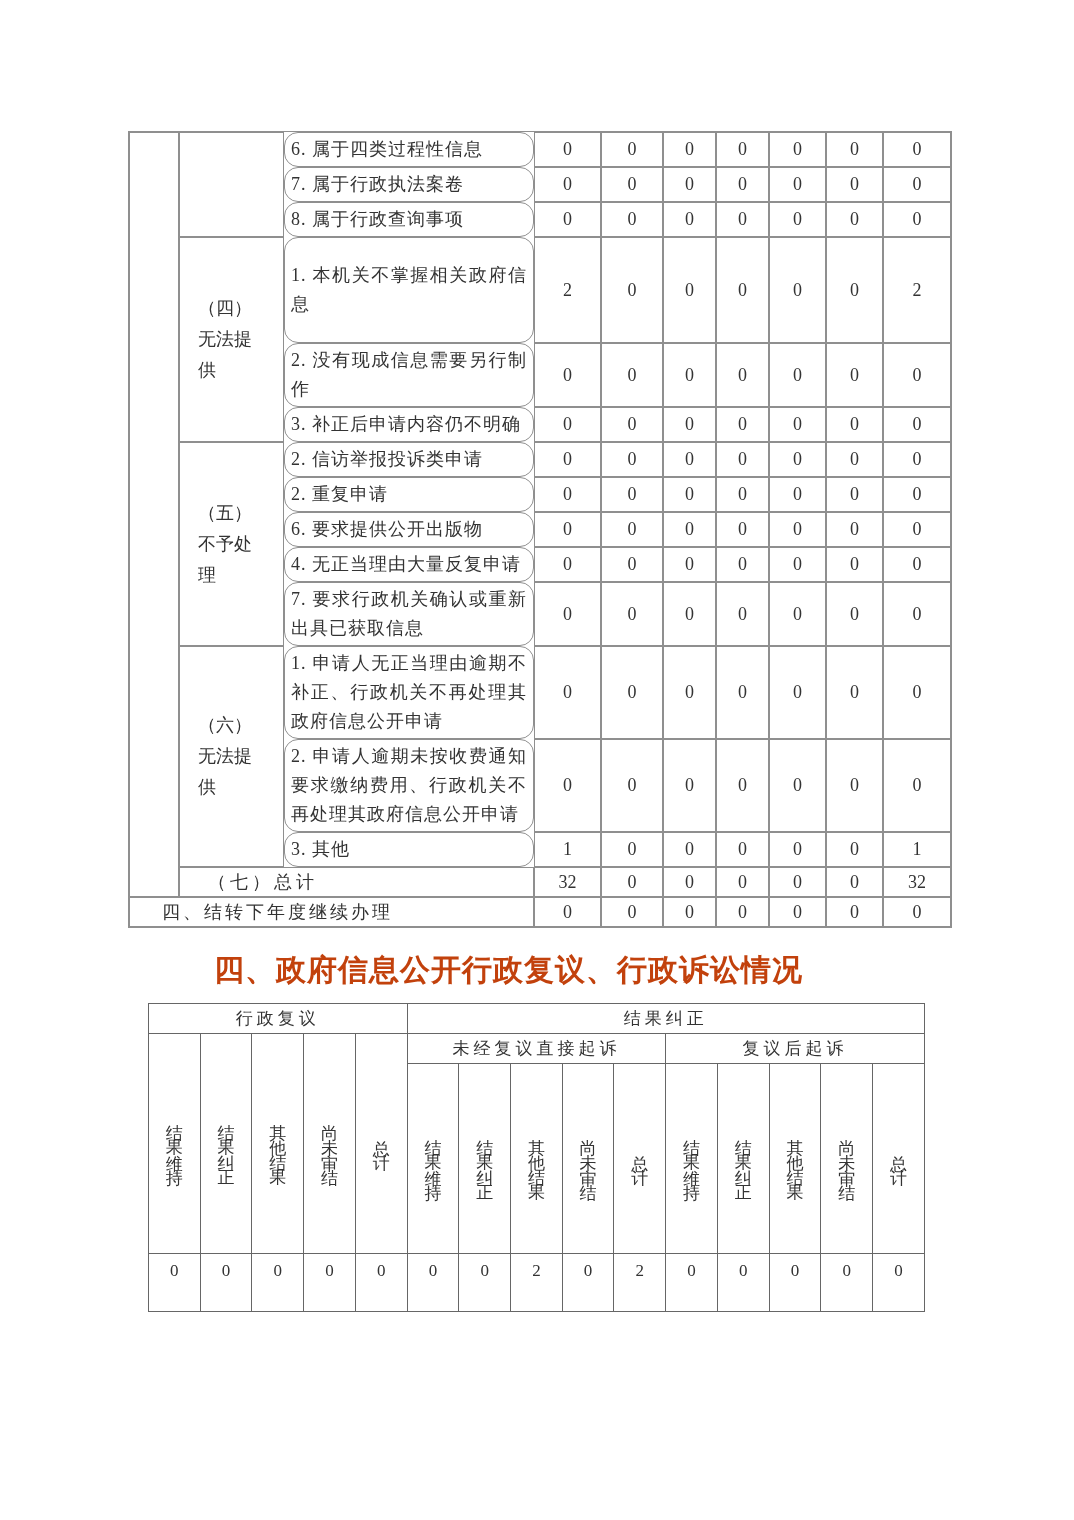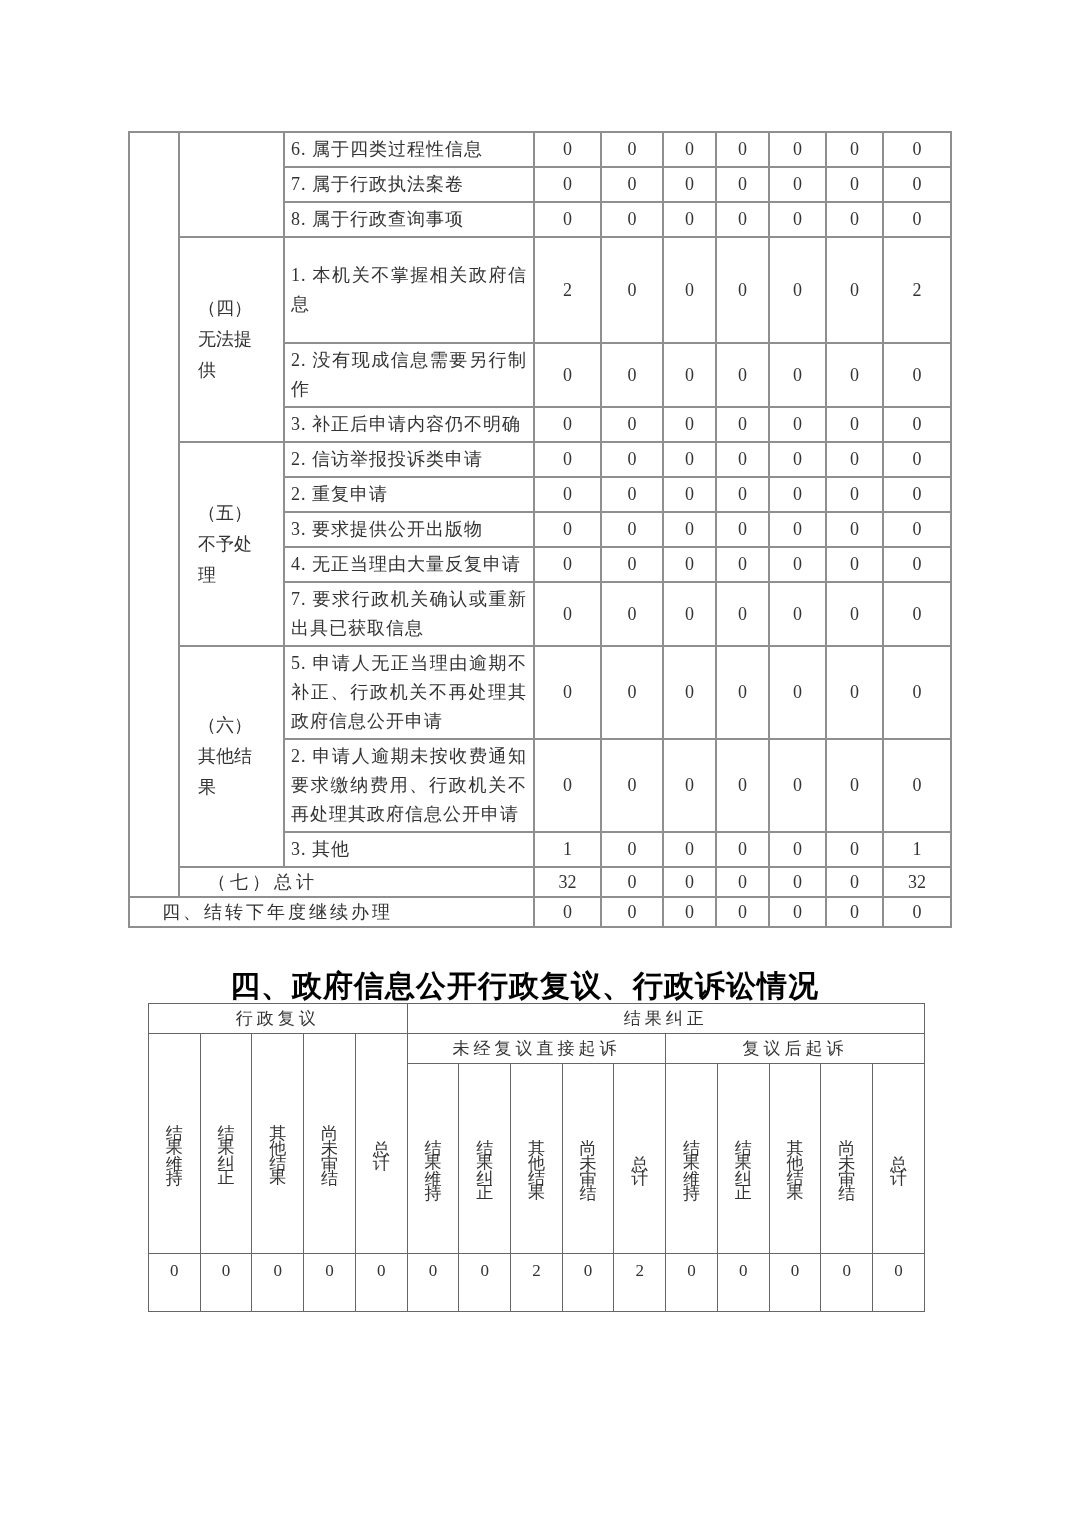--- a/index.html
+++ b/index.html
@@ -24,20 +24,21 @@
     box-sizing:border-box;
     font-size:18px;
     overflow:hidden;
   }
   .t1 .lbl{
     text-align:justify;
     padding:2px 6px;
     line-height:29px;
     letter-spacing:1px;
     vertical-align:middle;
+    border-radius:14px;
   }
   .t1 .grp{
     padding:2px 18px;
     line-height:31px;
     vertical-align:middle;
     text-align:left;
   }
   .t1 .num{
     text-align:center;
     vertical-align:middle;
@@ -49,25 +50,25 @@
   }
   .t1 .carry-lbl{
     padding:2px 6px 2px 32px;
     letter-spacing:3px;
     vertical-align:middle;
     margin-top:39px;
   }
   
   .heading{
     position:absolute;left:214px;top:950px;
-    margin:16px;
+    margin:0;
     font-family:"Liberation Sans","DejaVu Sans",sans-serif;
     font-size:30px;
     font-weight:bold;
-    color:#000000;
+    color:#c2410c;
     letter-spacing:1px;
     white-space:nowrap;
   }
   
   .t2{
     position:absolute;left:148px;top:1003px;
     width:777px;
     border-collapse:collapse;
     table-layout:fixed;
     border-radius:20px;
@@ -193,21 +194,21 @@
     <td class="lbl">2. 重复申请</td>
     <td class="num">0</td>
     <td class="num">0</td>
     <td class="num">0</td>
     <td class="num">0</td>
     <td class="num">0</td>
     <td class="num">0</td>
     <td class="num">0</td>
   </tr>
   <tr style="height:28px">
-    <td class="lbl">3. 要求提供公开出版物</td>
+    <td class="lbl">6. 要求提供公开出版物</td>
     <td class="num">0</td>
     <td class="num">0</td>
     <td class="num">0</td>
     <td class="num">0</td>
     <td class="num">0</td>
     <td class="num">0</td>
     <td class="num">0</td>
   </tr>
   <tr style="height:30px">
     <td class="lbl">4. 无正当理由大量反复申请</td>
@@ -223,22 +224,22 @@
     <td class="lbl">7. 要求行政机关确认或重新出具已获取信息</td>
     <td class="num">0</td>
     <td class="num">0</td>
     <td class="num">0</td>
     <td class="num">0</td>
     <td class="num">0</td>
     <td class="num">0</td>
     <td class="num">0</td>
   </tr>
   <tr style="height:88px">
-    <td class="grp" rowspan="3">（六）其他结果</td>
-    <td class="lbl">5. 申请人无正当理由逾期不补正、行政机关不再处理其政府信息公开申请</td>
+    <td class="grp" rowspan="3">（六）无法提供</td>
+    <td class="lbl">1. 申请人无正当理由逾期不补正、行政机关不再处理其政府信息公开申请</td>
     <td class="num">0</td>
     <td class="num">0</td>
     <td class="num">0</td>
     <td class="num">0</td>
     <td class="num">0</td>
     <td class="num">0</td>
     <td class="num">0</td>
   </tr>
   <tr style="height:87px">
     <td class="lbl">2. 申请人逾期未按收费通知要求缴纳费用、行政机关不再处理其政府信息公开申请</td>

